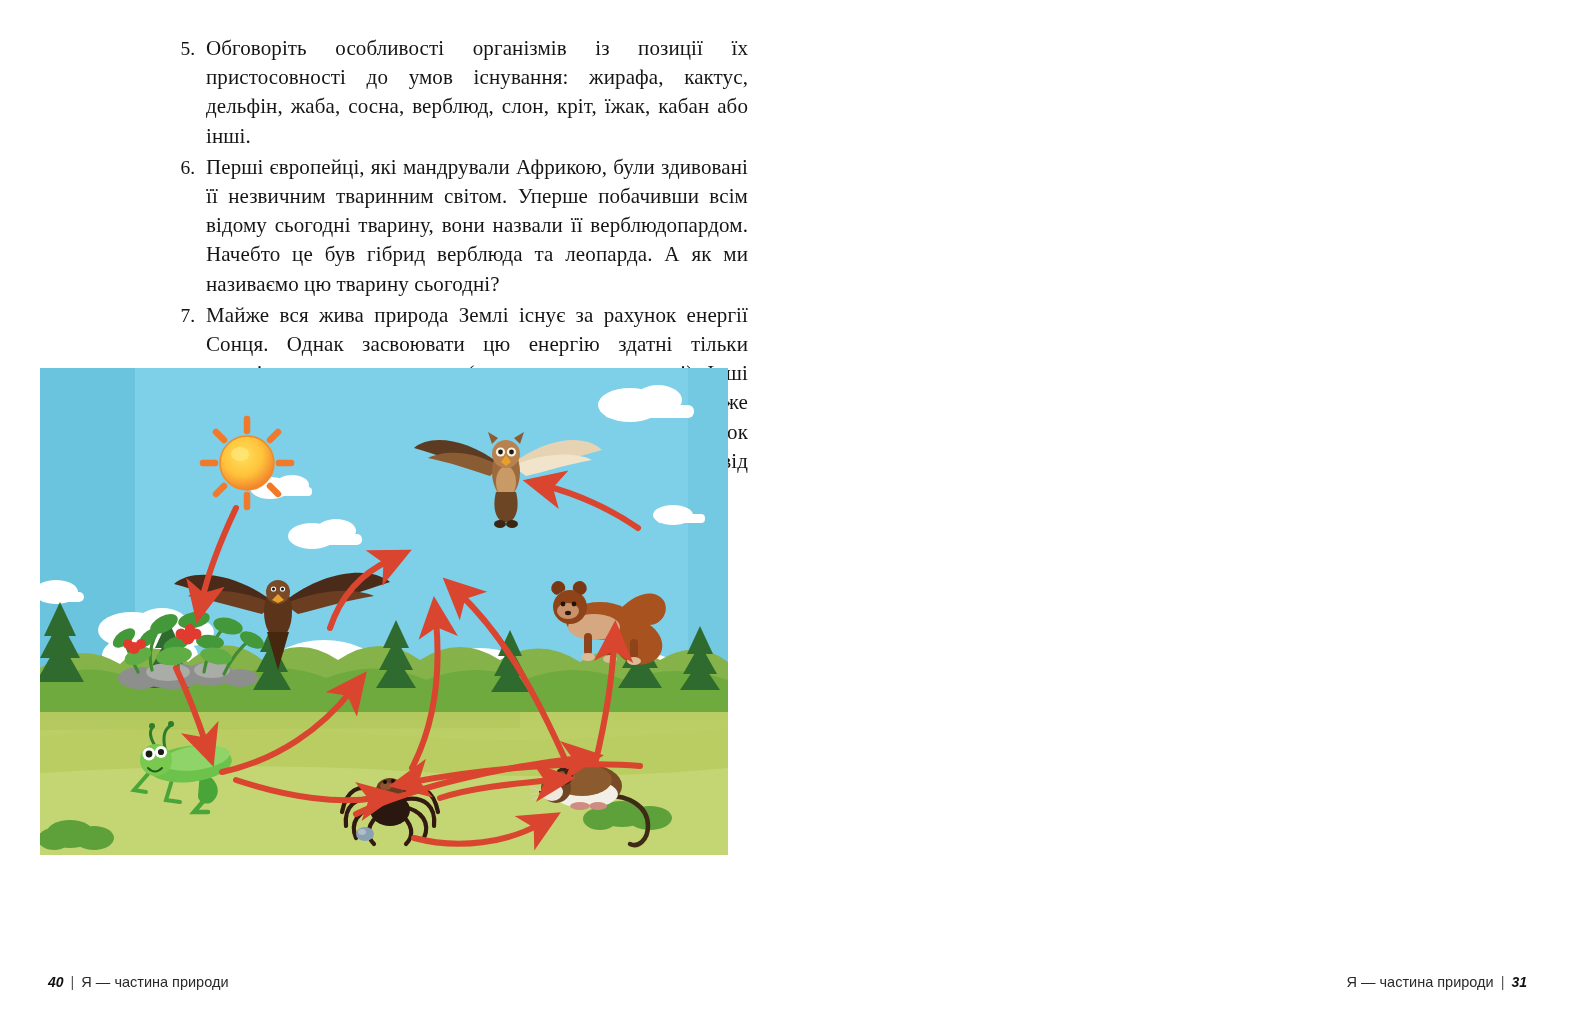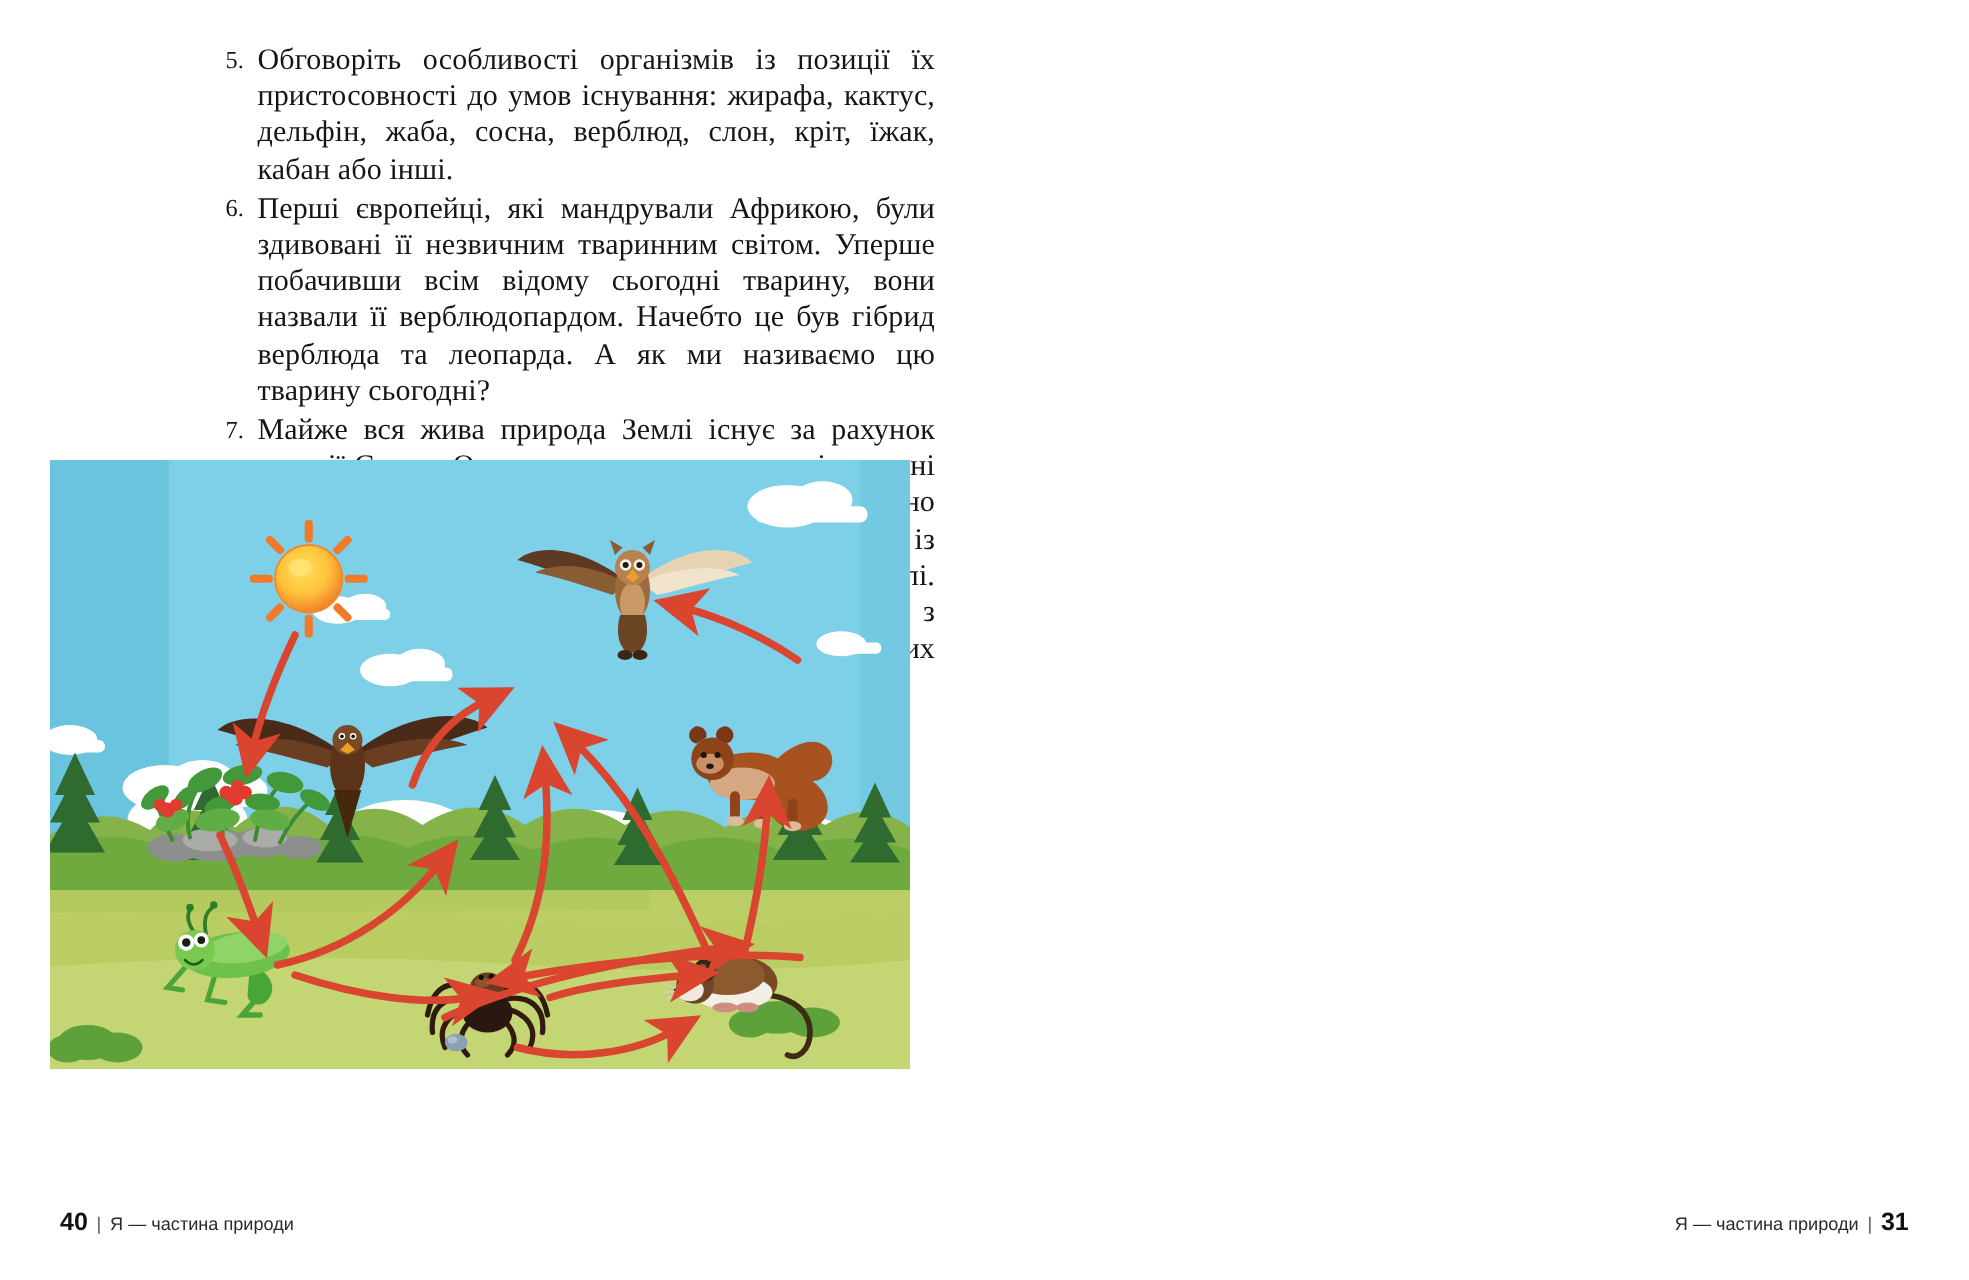--- a/index.html
+++ b/index.html
@@ -31,21 +31,21 @@
     flex:0 0 30px;
     text-align:right;
     padding-right:11px;
     box-sizing:border-box;
     font-size:19.5px;
     line-height:29.2px;
     font-family:"Liberation Serif", serif;
   }
   .task-body{
     flex:1;
-    font-size:24px;
+    font-size:21px;
     line-height:29.2px;
     text-align:justify;
     text-justify:inter-word;
     letter-spacing:0.1px;
     hyphens:manual;
   }
 
   
   .foodweb{
     position:absolute;
@@ -62,21 +62,21 @@
     bottom:34px;
     font-family:"Liberation Sans", sans-serif;
     font-size:14.5px;
     color:#2a2a2a;
     white-space:nowrap;
     display:flex;align-items:baseline;gap:7px;
   }
   .footer-left{left:48px;}
   .footer-right{right:48px;}
   .folio{
-    font-weight:bold;font-size:20px;color:#111;
+    font-weight:bold;font-size:14px;color:#111;font-style:italic;
   }
   .sep{color:#555;}
 </style>
 </head>
 <body>
 
 <div class="spread">
 
   <div class="page page-left">
 

